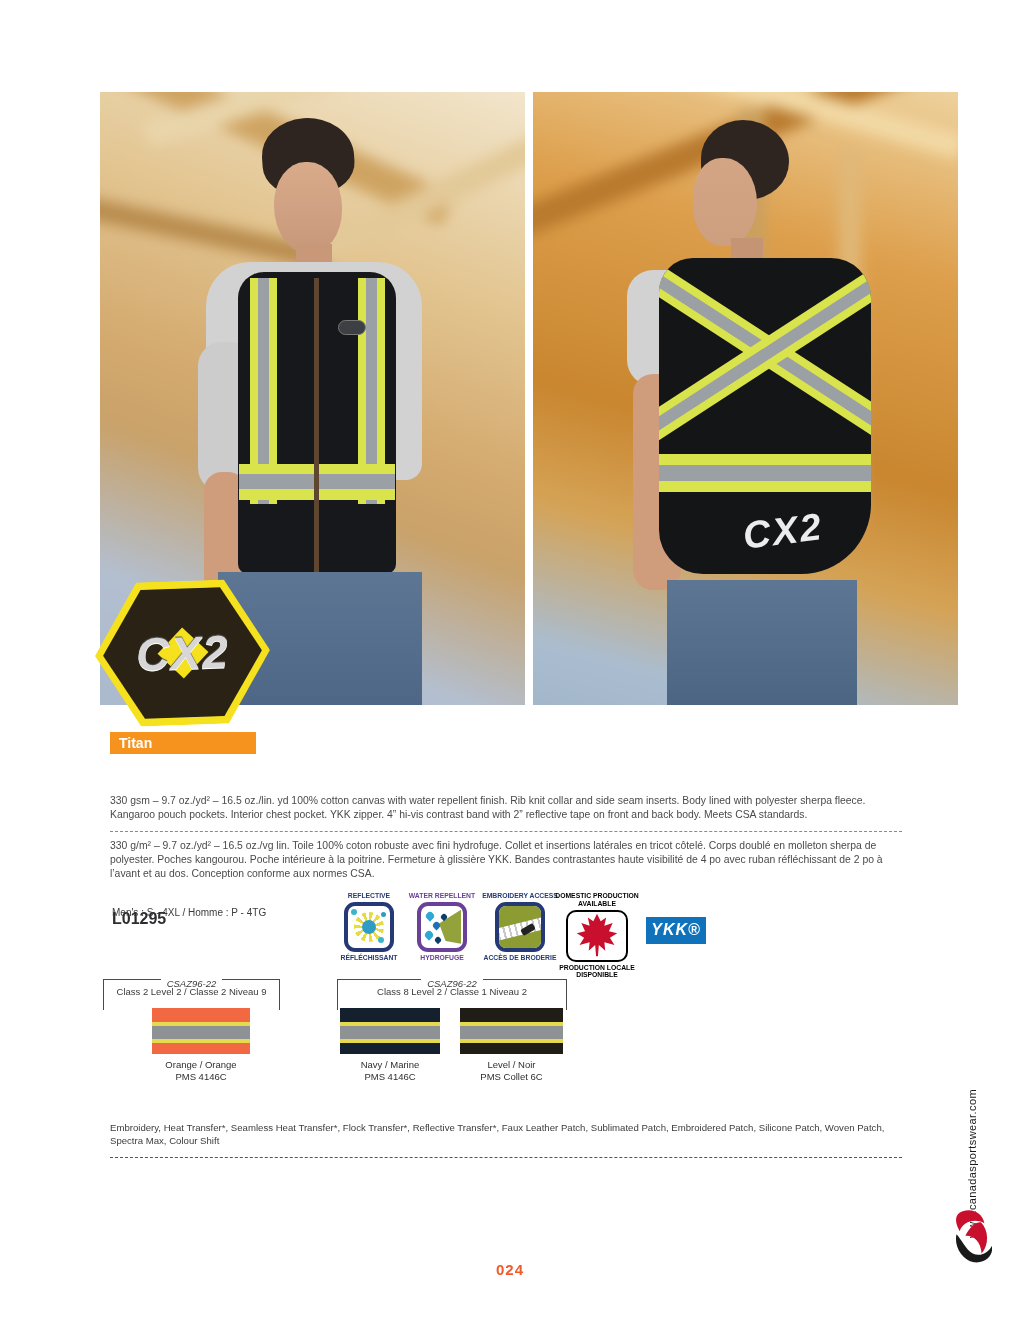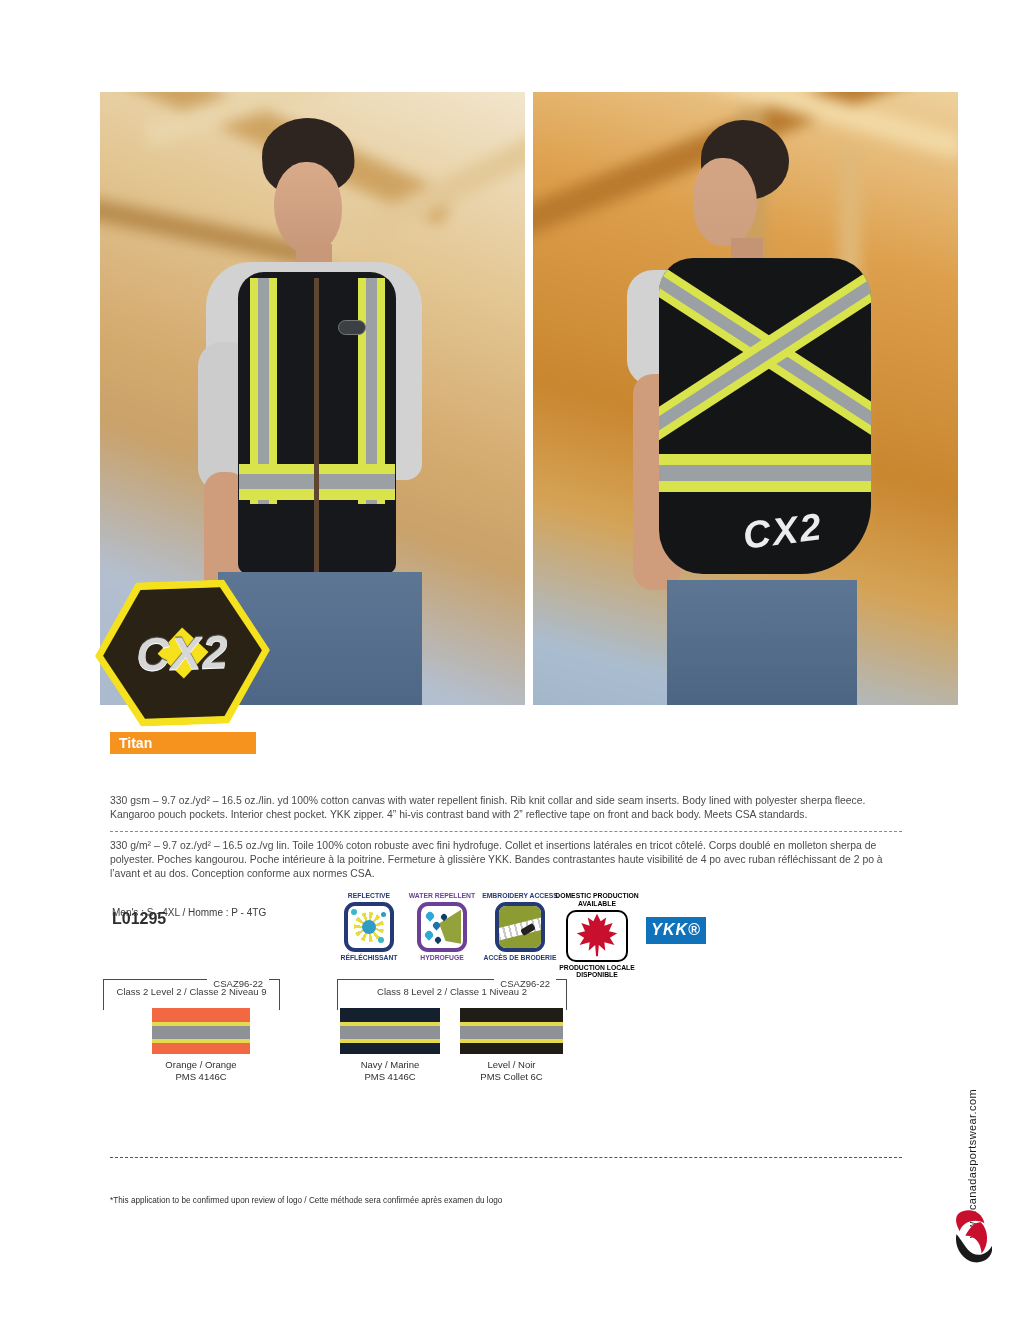--- a/index.html
+++ b/index.html
@@ -58,21 +58,21 @@
   .zip-bg { position:absolute; inset:0; background:#8C9C33; }
   .zip-band { position:absolute; left:-12px; top:16px; width:74px; height:12px; transform:rotate(-14deg);
     background:repeating-linear-gradient(90deg,#fff 0 4px,#c9c9c9 4px 6px); border-radius:2px; }
   .zip-pull { position:absolute; right:6px; top:20px; width:14px; height:7px; background:#222; transform:rotate(-30deg); border-radius:2px; }
   .ykk { position:absolute; left:646px; top:917px; width:60px; height:27px; background:#0F72BA; color:#fff;
     font-weight:900; font-style:italic; font-size:16px; text-align:center; line-height:26px; letter-spacing:1px; }
 
   
   .bracket { position:absolute; height:31px; border-top:1.4px solid #4a4a4a; border-left:1.4px solid #4a4a4a;
     border-right:1.4px solid #4a4a4a; }
-  .bracket .std { position:absolute; left:0; right:10px; top:-7px; text-align:right; }
+  .bracket .std { position:absolute; left:0; right:0; top:-7px; text-align:center;font-style:italic; }
   .bracket .std span { background:#fff; padding:0 6px; font-size:9.5px; color:#3a3a3c; }
   .bracket .cls { position:absolute; left:0; right:0; top:6px; text-align:center; font-size:9.5px; color:#3a3a3c; }
   .swatch { position:absolute; top:1008px; height:46px; }
   .swatch .y1 { position:absolute; left:0; right:0; top:14px; height:4px; background:#E5D94F; }
   .swatch .gy { position:absolute; left:0; right:0; top:18px; height:13px; background:#8E9294; }
   .swatch .y2 { position:absolute; left:0; right:0; top:31px; height:4px; background:#E5D94F; }
   .swatch-label { position:absolute; top:1059px; text-align:center; font-size:9.5px; line-height:1.3; color:#2f2f31; }
 
   
   .deco-head { position:absolute; left:110px; top:1096px; font-size:17px; font-weight:bold; color:#141414; }
@@ -247,23 +247,24 @@
   </div>
   <div class="swatch-label" style="left:330px;width:120px;">
     <div>Navy / Marine</div>
     <div>PMS 4146C</div>
   </div>
   <div class="swatch-label" style="left:450px;width:123px;">
     <div>Level / Noir</div>
     <div>PMS Collet 6C</div>
   </div>
 
+  <div class="small-text" style="top:1122px;">Embroidery, Heat Transfer*, Seamless Heat Transfer*, Flock Transfer*, Reflective Transfer*, Faux Leather Patch, Sublimated Patch, Embroidered Patch, Silicone Patch, Woven Patch, Spectra Max, Colour Shift</div>
   <div class="dashed" style="top:1157px;border-top-color:#555;"></div>
-  <div class="footnote" style="top:1196px;">*This application to be confirmed upon review of logo / Cette méthode sera confirmée après examen du logo</div>
-
+
+  <div class="page-num">024</div>
 
   <div class="site-vertical">www.canadasportswear.com</div>
 
   <div class="swirl">
     <svg width="42" height="62" viewBox="0 0 42 62">
       <g transform="rotate(-18 21 31)">
         <path d="M21 4 C32 4 39 12 38 22 C30 14 18 14 12 22 C10 12 12 4 21 4 Z" fill="#C8102E"></path>
         <path d="M35 20 C40 30 36 44 26 50 C29 38 24 30 16 28 C24 20 31 18 35 20 Z" fill="#C8102E"></path>
         <path d="M8 24 C2 34 5 50 16 56 C30 62 38 52 38 46 C30 54 18 52 14 42 C11 34 10 28 8 24 Z" fill="#1A1A1A"></path>
       </g>

